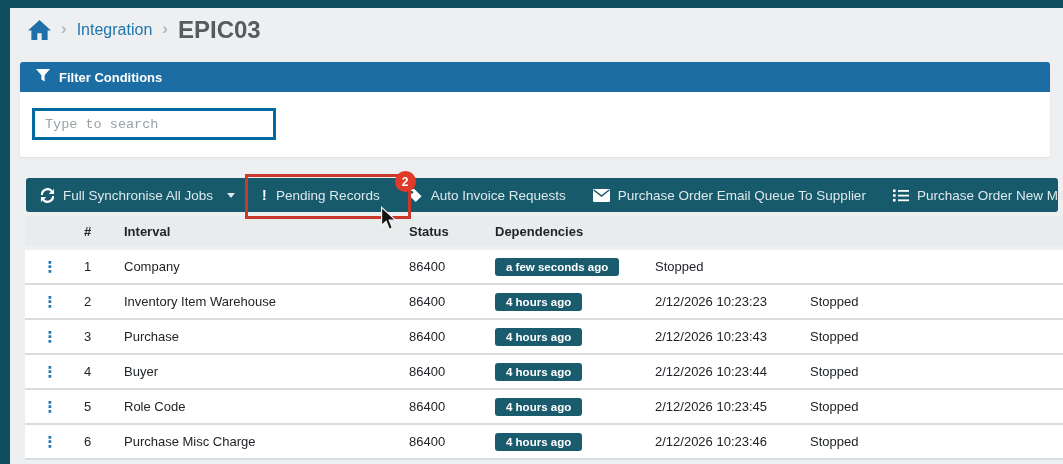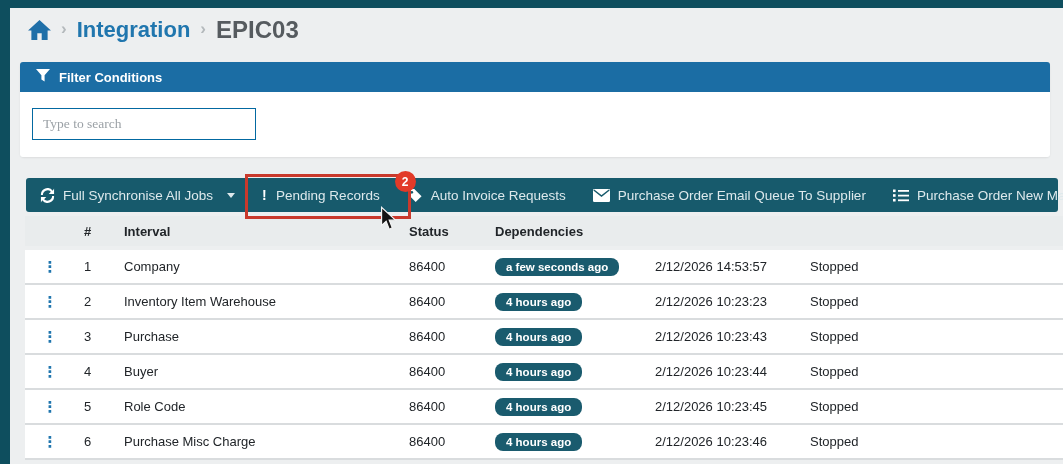--- a/index.html
+++ b/index.html
@@ -10,35 +10,35 @@
     position:relative;
   }
   
   .frame-top  { position:absolute; left:0; top:0; width:1063px; height:8px;  background:#0e4e5e; z-index:5; }
   .frame-left { position:absolute; left:0; top:0; width:10px;  height:464px; background:#0e4e5e; z-index:5; }
 
   
   .breadcrumb { position:absolute; left:28px; top:16px; display:flex; align-items:center; gap:10px; }
   .breadcrumb .home svg { display:block; }
   .crumb-sep { color:#b4b9bc; font-size:17px; font-weight:bold; position:relative; top:-1px; }
-  .crumb-link { color:#2076ae; font-size:22px; font-weight:bold; text-decoration:none; }
+  .crumb-link { color:#2076ae; font-size:16px; font-weight:normal; text-decoration:none; }
   .crumb-current { color:#565b5f; font-size:24px; font-weight:bold; }
 
   
   .filter-panel { position:absolute; left:20px; top:62px; width:1030px; border-radius:4px; box-shadow:0 1px 2px rgba(0,0,0,.08); }
   .filter-header {
     background:#1b6da4; color:#fff; height:30px; display:flex; align-items:center;
     padding-left:16px; gap:9px; border-radius:3px 3px 0 0;
     font-size:13px; font-weight:bold;
   }
   .filter-body { background:#ffffff; height:65px; border-radius:0 0 3px 3px; position:relative; }
   .search-input {
-    position:absolute; left:12px; top:16px; width:224px; height:32px;
-    border:1px solid #0369a1; background:#fff; padding:0 10px;
-    font-family:Liberation Serif, serif; font-size:13.5px; color:#444;
+    position:absolute; left:12px; top:16px; width:244px; height:32px;
+    border:3px solid #0369a1; background:#fff; padding:0 10px;
+    font-family:Liberation Mono, monospace; font-size:13.5px; color:#444;
   }
   .search-input::placeholder { color:#9ba1a6; }
 
   
   .toolbar {
     position:absolute; left:26px; top:178px; width:1032px; height:34px;
     background:#175a6c; border-radius:3px;
     display:flex; align-items:center; padding:0 14px; gap:27px;
   }
   .tb-btn {
@@ -73,21 +73,21 @@
     grid-template-columns:50px 40px 285px 86px 160px 155px 95px 1fr;
     align-items:center;
   }
   .thead { background:#e9eced; height:30px; margin-bottom:4px; font-weight:bold; font-size:13px; color:#212529; }
   .trow  { background:#ffffff; height:35px; border-bottom:2px solid #d9dcde; font-size:13px; color:#212529; }
   .cell  { padding-left:9px; }
   .cell-actions { text-align:center; padding-left:0; }
   .dots-btn { color:#2076ae; font-weight:bold; font-size:15px; letter-spacing:0; cursor:pointer; background:none; border:none; font-family:"DejaVu Sans", sans-serif; }
   .time-badge {
     display:inline-block; background:#1a5b6e; color:#fff;
-    font-size:11.5px; font-weight:bold; padding:3px 11px; border-radius:8px;
+    font-size:11.5px; font-weight:bold; padding:3px 11px; border-radius:3px;
   }
 </style>
 </head>
 <body>
 
 <div class="frame-top"></div>
 <div class="frame-left"></div>
 
 <nav class="breadcrumb">
   <span class="home">
@@ -183,21 +183,20 @@
     <div class="cell">Status</div>
     <div class="cell">Dependencies</div>
   </div>
 
   <div class="trow">
     <div class="cell cell-actions"><button class="dots-btn">⋮</button></div>
     <div class="cell">1</div>
     <div class="cell">Company</div>
     <div class="cell">86400</div>
     <div class="cell"><span class="time-badge">a few seconds ago</span></div>
-    <div class="cell">2/12/2026 14:53:57</div>
     <div class="cell">Stopped</div>
     <div class="cell"></div>
   </div>
 
   <div class="trow">
     <div class="cell cell-actions"><button class="dots-btn">⋮</button></div>
     <div class="cell">2</div>
     <div class="cell">Inventory Item Warehouse</div>
     <div class="cell">86400</div>
     <div class="cell"><span class="time-badge">4 hours ago</span></div>

